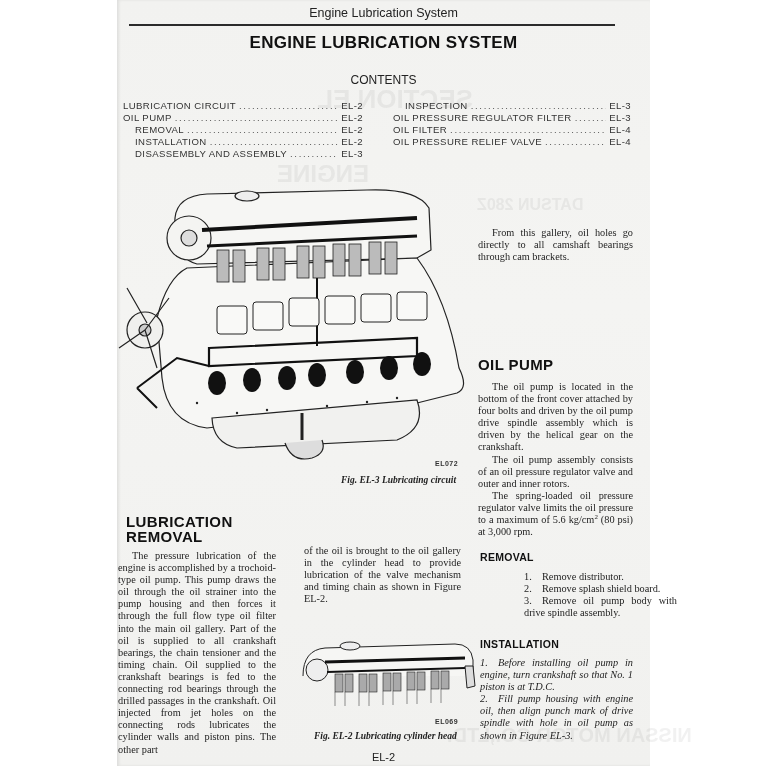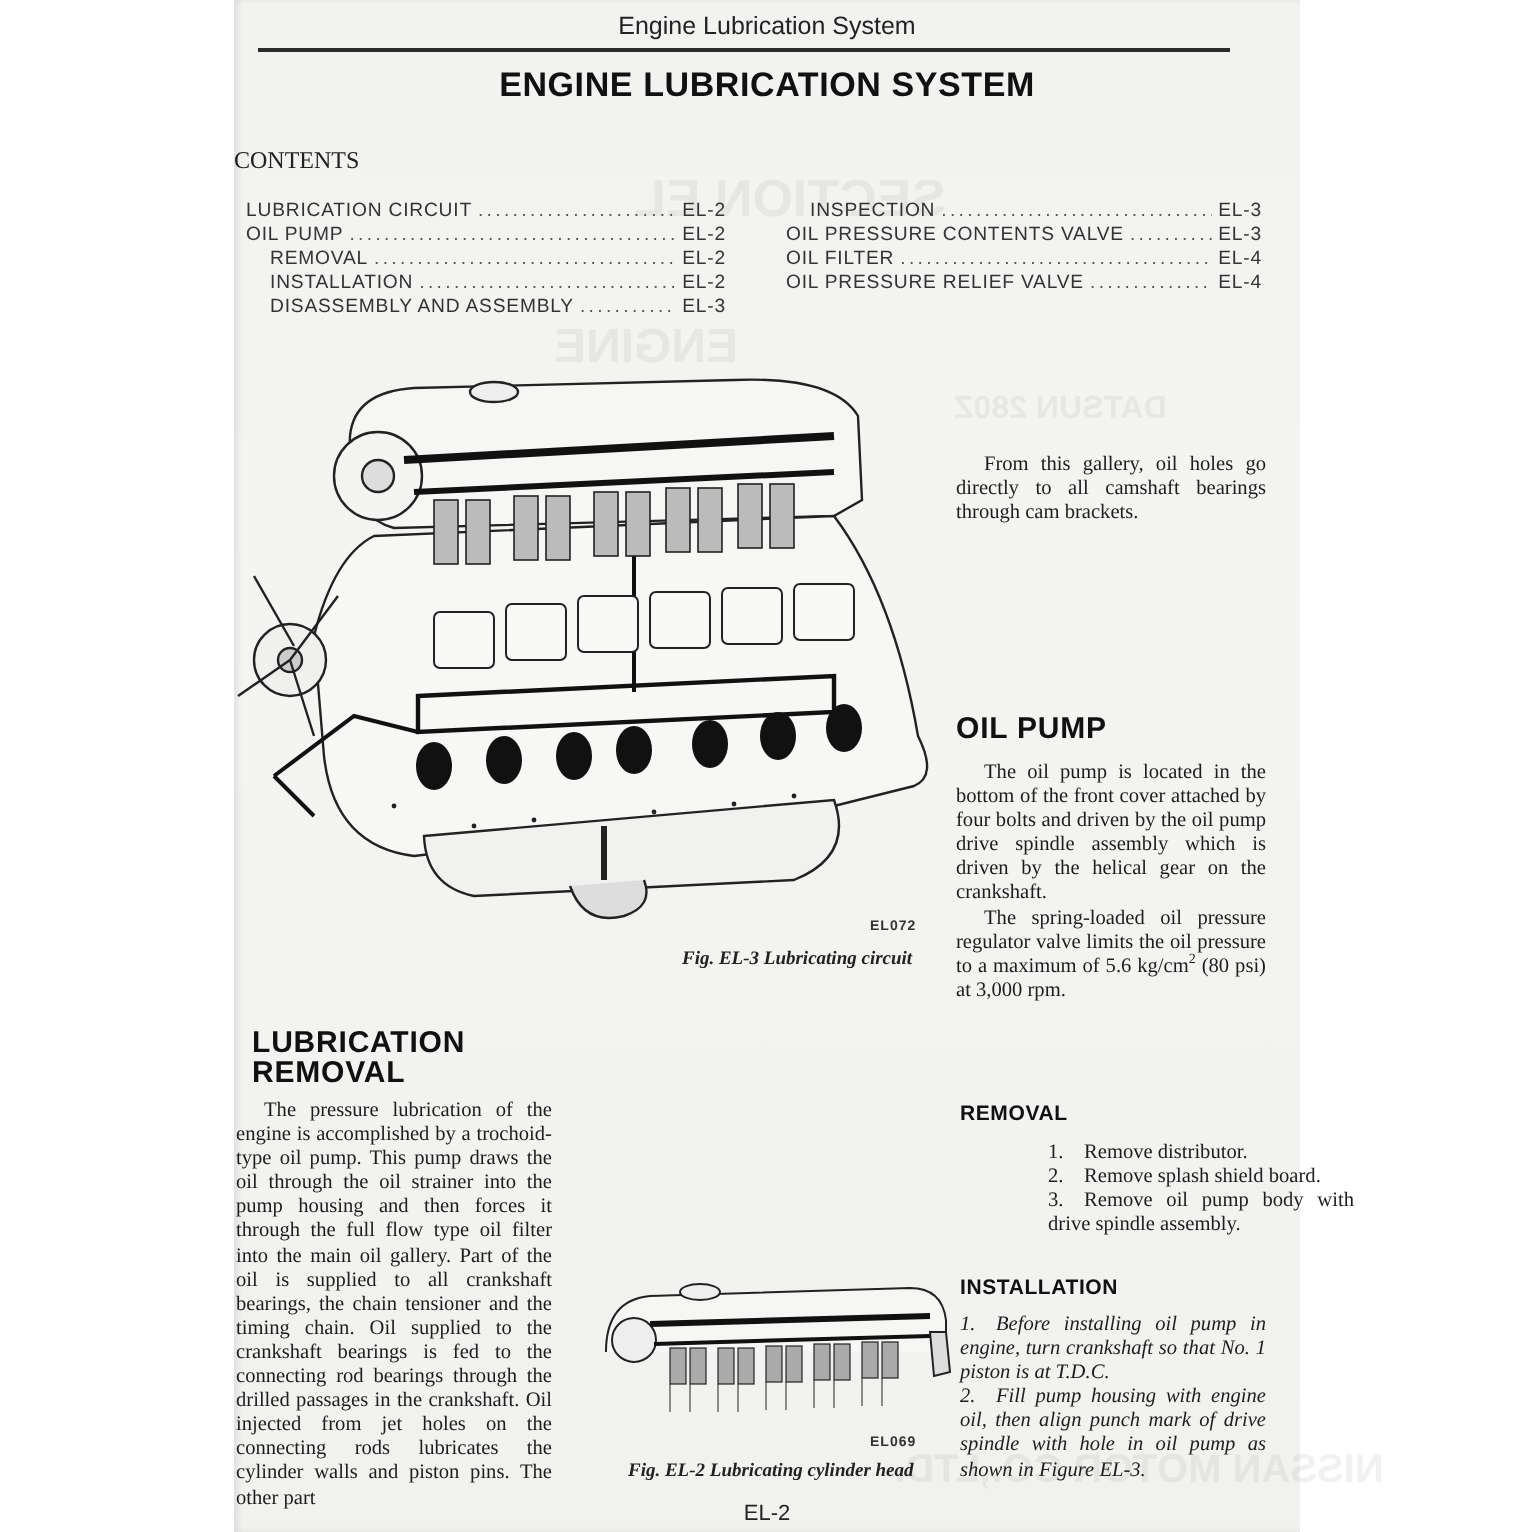--- a/index.html
+++ b/index.html
@@ -19,22 +19,22 @@
     .running-head {
       position: absolute; left: 0; width: 533px; top: 6px; text-align: center;
       font-family: "Liberation Sans", sans-serif; font-size: 12.5px; color: #222;
     }
     .head-rule { position: absolute; left: 12px; width: 486px; top: 24px; height: 2px; background: #2b2b2b; }
     .title {
       position: absolute; left: 0; width: 533px; top: 33px; text-align: center;
       font-family: "Liberation Sans", sans-serif; font-weight: bold; font-size: 17px; letter-spacing: 0.3px; color: #111;
     }
     .contents-title {
-      position: absolute; left: 0; width: 533px; top: 73px; text-align: left;
-      font-family: Liberation Serif, serif; font-size: 12px; color: #222;
+      position: absolute; left: 0; width: 533px; top: 73px; text-align: center;
+      font-family: Liberation Sans, sans-serif; font-size: 12px; color: #222;
     }
     .toc { position: absolute; top: 100px; font-family: "Liberation Sans", sans-serif; font-size: 9.6px; color: #333; letter-spacing: 0.4px; }
     .toc-left { left: 6px; width: 240px; }
     .toc-right { left: 276px; width: 238px; }
     .toc-row { display: flex; align-items: flex-end; height: 12px; line-height: 12px; white-space: nowrap; overflow: hidden; }
     .toc-row.indent { padding-left: 12px; }
     .toc-row .lbl { flex: 0 0 auto; }
     .toc-row .dots { flex: 1 1 auto; overflow: hidden; margin: 0 3px; color: #555; }
     .toc-row .dots::before { content: ". . . . . . . . . . . . . . . . . . . . . . . . . . . . . . . . . . . . . . . . . . . . . . . . . . . . . . . ."; letter-spacing: -0.5px; }
     .toc-row .pg { flex: 0 0 auto; }
@@ -98,21 +98,21 @@
       </div>
   </div>
 
   <div class="toc toc-right">
     <div class="toc-row indent">
         <span class="lbl">INSPECTION</span>
         <span class="dots"></span>
         <span class="pg">EL-3</span>
       </div>
     <div class="toc-row">
-        <span class="lbl">OIL PRESSURE CONTENTS VALVE</span>
+        <span class="lbl">OIL PRESSURE REGULATOR FILTER</span>
         <span class="dots"></span>
         <span class="pg">EL-3</span>
       </div>
     <div class="toc-row">
         <span class="lbl">OIL FILTER</span>
         <span class="dots"></span>
         <span class="pg">EL-4</span>
       </div>
     <div class="toc-row">
         <span class="lbl">OIL PRESSURE RELIEF VALVE</span>
@@ -195,20 +195,21 @@
   <div class="fig-code" style="left:318px;top:460px;">EL072</div>
   <div class="fig-caption" style="left:224px;top:475px;">Fig. EL-3  Lubricating circuit</div>
 
   <div class="col" style="left:361px;top:227px;width:155px;">
     <p>From this gallery, oil holes go directly to all camshaft bearings through cam brackets.</p>
   </div>
 
   <div class="h-big" style="position:absolute;left:361px;top:357px;">OIL PUMP</div>
   <div class="col" style="left:361px;top:381px;width:155px;">
     <p>The oil pump is located in the bottom of the front cover attached by four bolts and driven by the oil pump drive spindle assembly which is driven by the helical gear on the crankshaft.</p>
+    <p>The oil pump assembly consists of an oil pressure regulator valve and outer and inner rotors.</p>
     <p><span>The spring-loaded oil pressure regulator valve limits the oil pressure to a maximum of 5.6 kg/cm</span><sup>2</sup><span> (80 psi) at 3,000 rpm.</span></p>
   </div>
 
   <div class="h-small" style="position:absolute;left:363px;top:551px;">REMOVAL</div>
   <div class="col steps" style="left:363px;top:571px;width:153px;margin-left:44px;">
     <div><span class="num">1.</span><span>Remove distributor.</span></div>
     <div><span class="num">2.</span><span>Remove splash shield board.</span></div>
     <div><span class="num">3.</span><span>Remove oil pump body with drive spindle assembly.</span></div>
   </div>
 
@@ -217,20 +218,23 @@
     <div><span class="num">1.</span><span>Before installing oil pump in engine, turn crankshaft so that No. 1 piston is at T.D.C.</span></div>
     <div><span class="num">2.</span><span>Fill pump housing with engine oil, then align punch mark of drive spindle with hole in oil pump as shown in Figure EL-3.</span></div>
   </div>
 
   <div class="h-big" style="position:absolute;left:9px;top:514px;">
     <div>LUBRICATION</div>
     <div>REMOVAL</div>
   </div>
   <div class="col" style="left:1px;top:550px;width:158px;">
     <p>The pressure lubrication of the engine is accomplished by a trochoid-type oil pump. This pump draws the oil through the oil strainer into the pump housing and then forces it through the full flow type oil filter into the main oil gallery. Part of the oil is supplied to all crankshaft bearings, the chain tensioner and the timing chain. Oil supplied to the crankshaft bearings is fed to the connecting rod bearings through the drilled passages in the crankshaft. Oil injected from jet holes on the connecting rods lubricates the cylinder walls and piston pins. The other part</p>
+  </div>
+  <div class="col" style="left:187px;top:545px;width:157px;">
+    <p style="text-indent:0">of the oil is brought to the oil gallery in the cylinder head to provide lubrication of the valve mechanism and timing chain as shown in Figure EL-2.</p>
   </div>
 
   <div class="figure2">
     <svg width="185" height="80" viewBox="0 0 185 80">
       <g fill="none" stroke="#222" stroke-width="1">
         <path d="M8,40 Q8,14 30,12 L160,8 Q176,8 178,24 L178,40" fill="#f6f6f4"></path>
         <ellipse cx="55" cy="10" rx="10" ry="4" fill="#eee"></ellipse>
         <circle cx="22" cy="34" r="11" fill="#eee"></circle>
         <line x1="30" y1="26" x2="170" y2="22" stroke-width="3" stroke="#111"></line>
         <line x1="32" y1="36" x2="170" y2="32" stroke-width="2" stroke="#111"></line>

